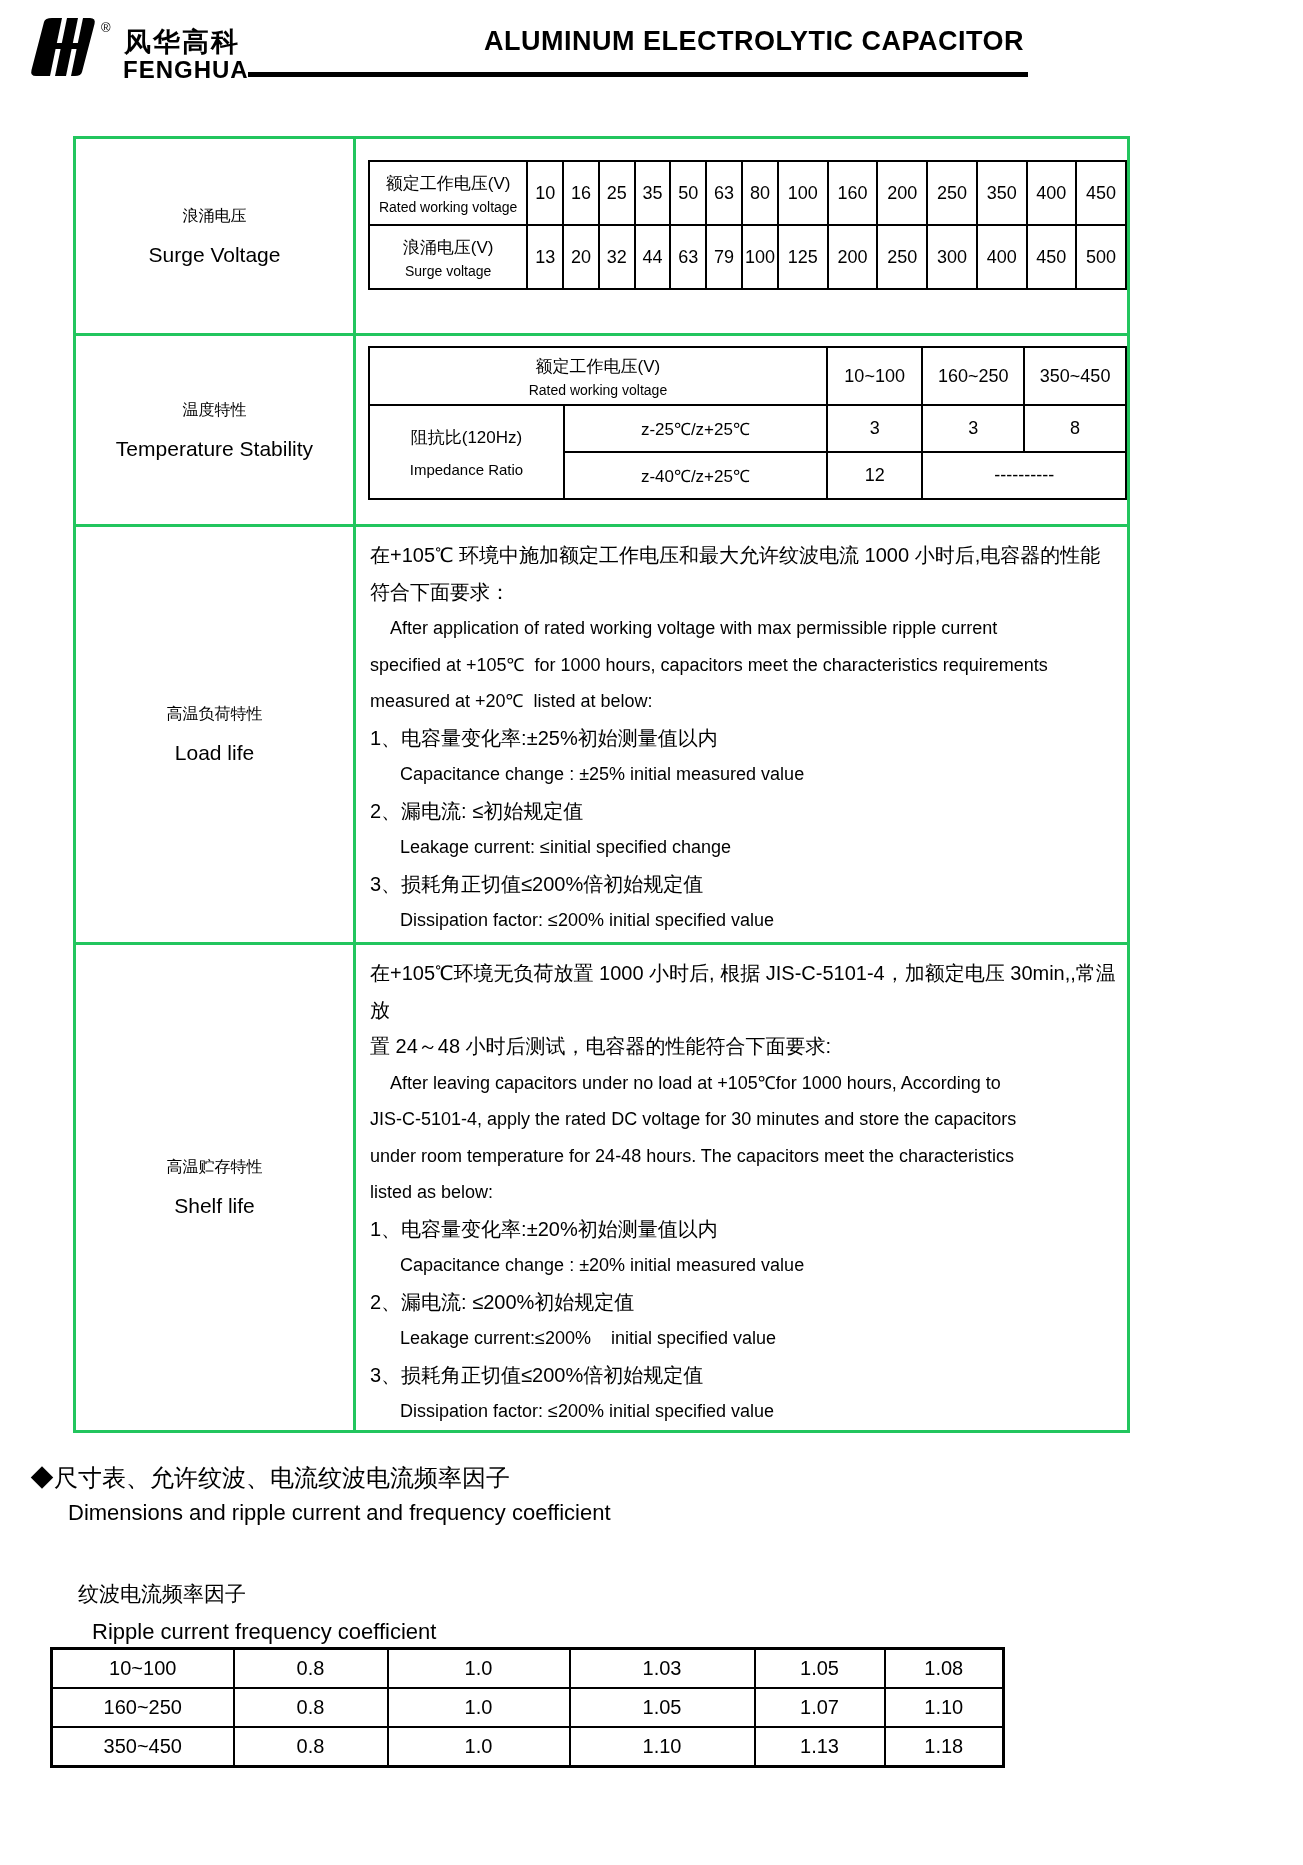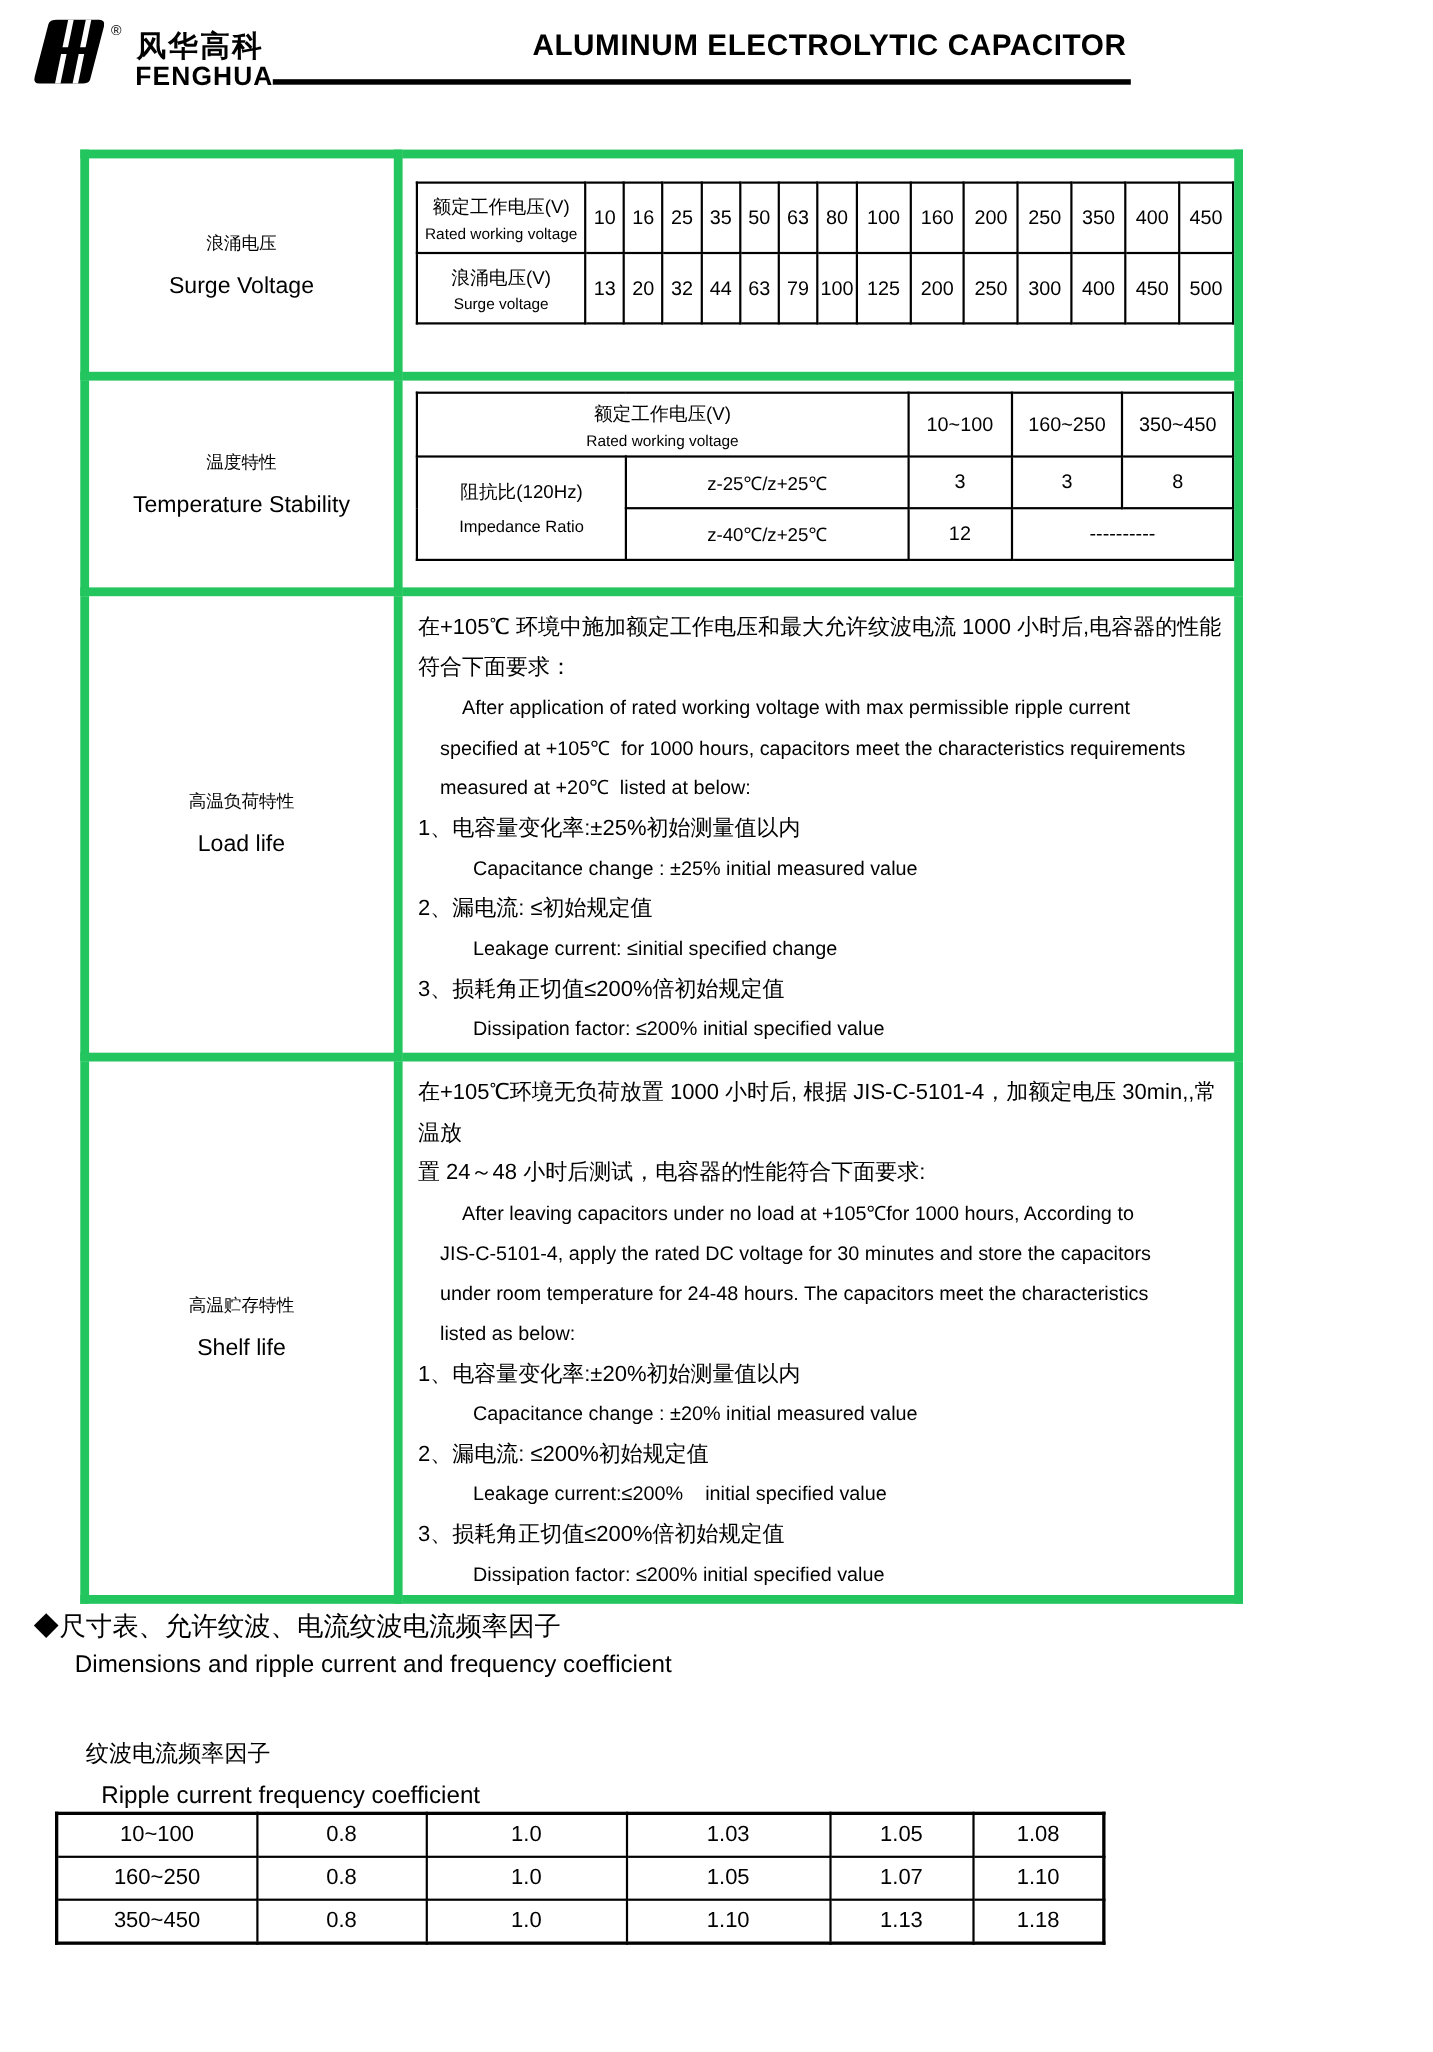--- a/index.html
+++ b/index.html
@@ -12,21 +12,21 @@
   .reg-mark  { position:absolute; left:101px; top:20px; font-size:13px; }
   .logo-cn   { position:absolute; left:124px; top:24px; font-size:27px; font-weight:bold; letter-spacing:2px; }
   .logo-en   { position:absolute; left:123px; top:56px; font-size:24px; font-weight:bold; letter-spacing:1px; }
   .doc-title { position:absolute; left:480px; top:26px; width:548px; text-align:center;
                font-size:27px; font-weight:bold; letter-spacing:0.5px; }
   .head-rule { position:absolute; left:248px; top:72px; width:780px; height:5px; background:#000; }
 
   
   table { border-collapse:collapse; }
   .spec { position:absolute; left:73px; top:136px; width:1057px; table-layout:fixed; }
-  .spec > tbody > tr > td { border:8px solid #22c55e; padding:0; }
+  .spec > tbody > tr > td { border:3px solid #22c55e; padding:0; }
   .spec td.lbl { width:277px; text-align:center; vertical-align:middle; }
   .lbl .l1 { font-size:16px; }
   .lbl .l2 { font-size:21px; margin-top:16px; }
   .spec td.cnt { vertical-align:top; }
   .r1 > td { height:194px; }
   .r2 > td { height:188px; }
   .r3 > td { height:415px; }
   .r4 > td { height:453px; }
 
   .inner { border-collapse:collapse; margin-left:12px; }
@@ -47,21 +47,21 @@
   .temp-tbl td.thd .a { font-size:17px; }
   .temp-tbl td.thd .b { font-size:14px; margin-top:4px; }
   .temp-tbl td.implbl .a { font-size:17px; }
   .temp-tbl td.implbl .b { font-size:15px; margin-top:12px; }
   .temp-tbl td.zl { font-size:17px; }
   .tc1 { width:200px; } .tc2 { width:270px; } .tc3 { width:97px; } .tc4 { width:103px; } .tc5 { width:103px; }
 
   .txt { padding:10px 4px 0 14px; }
   .txt .ln { line-height:36.5px; white-space:pre-wrap; }
   .ln.cjk { font-size:20px; }
-  .ln.eng { font-size:18px;margin-left:20px; }
+  .ln.eng { font-size:18px; }
 
   
   .sec-cn { position:absolute; left:30px;  top:1462px; font-size:24px; }
   .sec-en { position:absolute; left:68px;  top:1500px; font-size:22px; }
   .sub-cn { position:absolute; left:78px;  top:1580px; font-size:21px; }
   .sub-en { position:absolute; left:76px;  top:1619px; font-size:22px;margin-left:16px; }
 
   .freq { position:absolute; left:50px; top:1647px; width:952px; table-layout:fixed; border:3px solid #000; }
   .freq td { border:2px solid #000; text-align:center; padding:0; font-size:20px; }
   .freq .hrow td { height:50px; }

